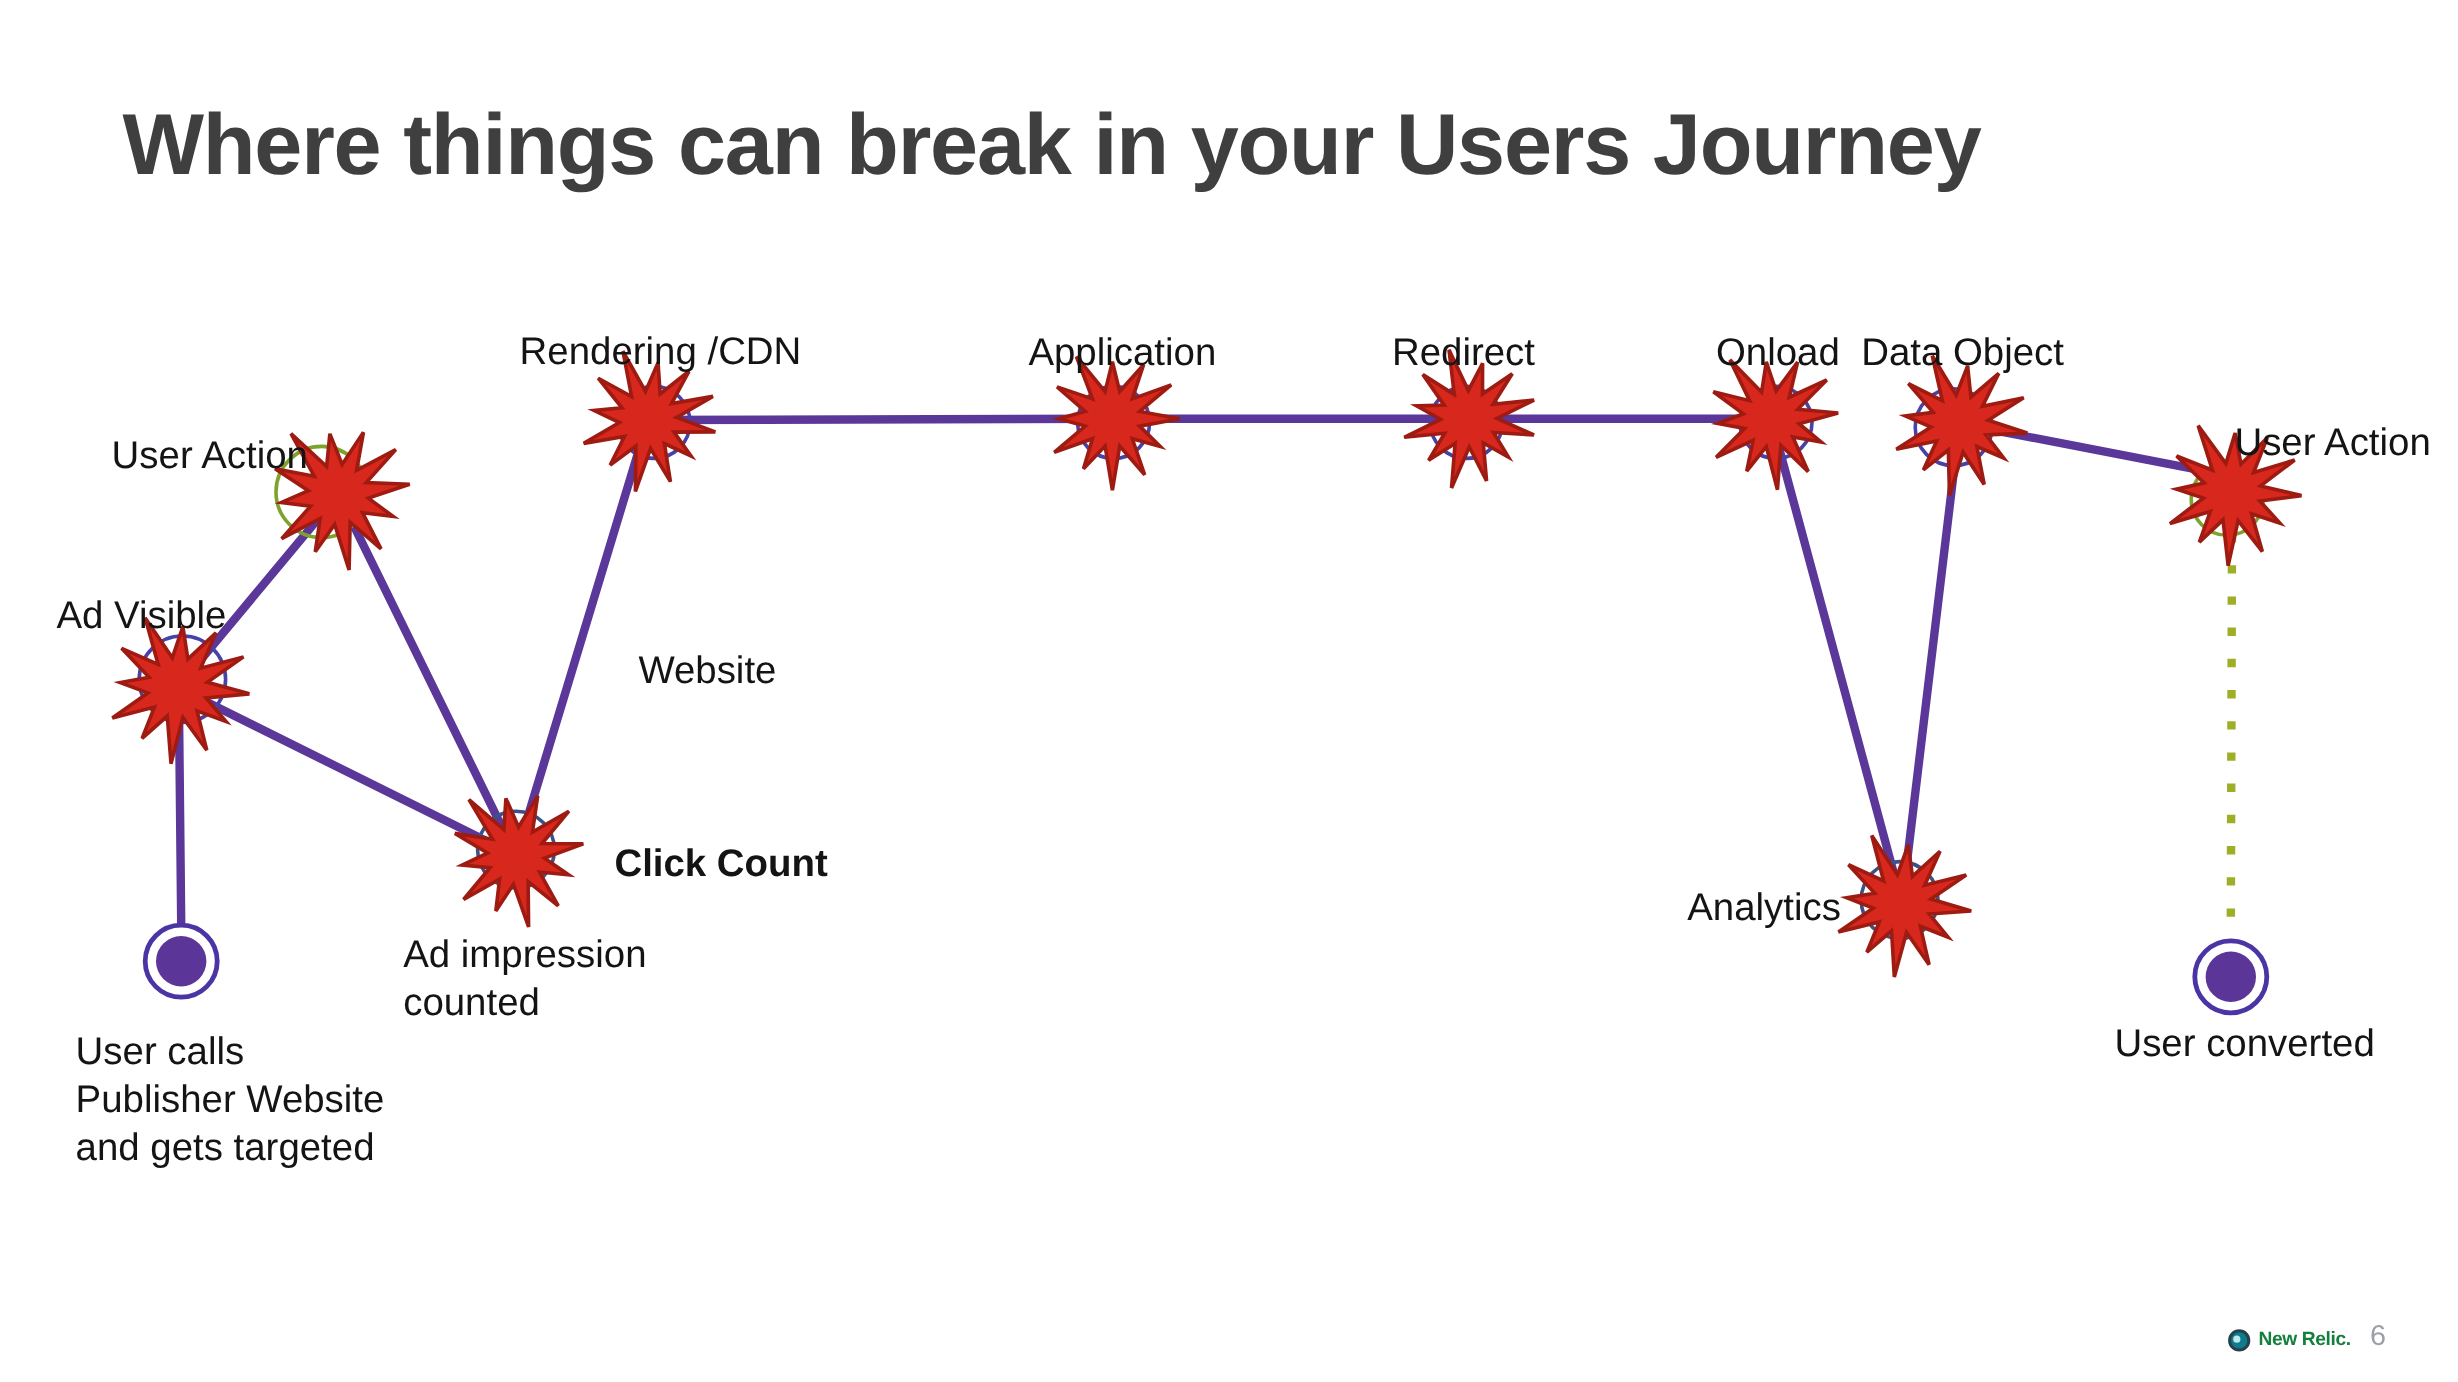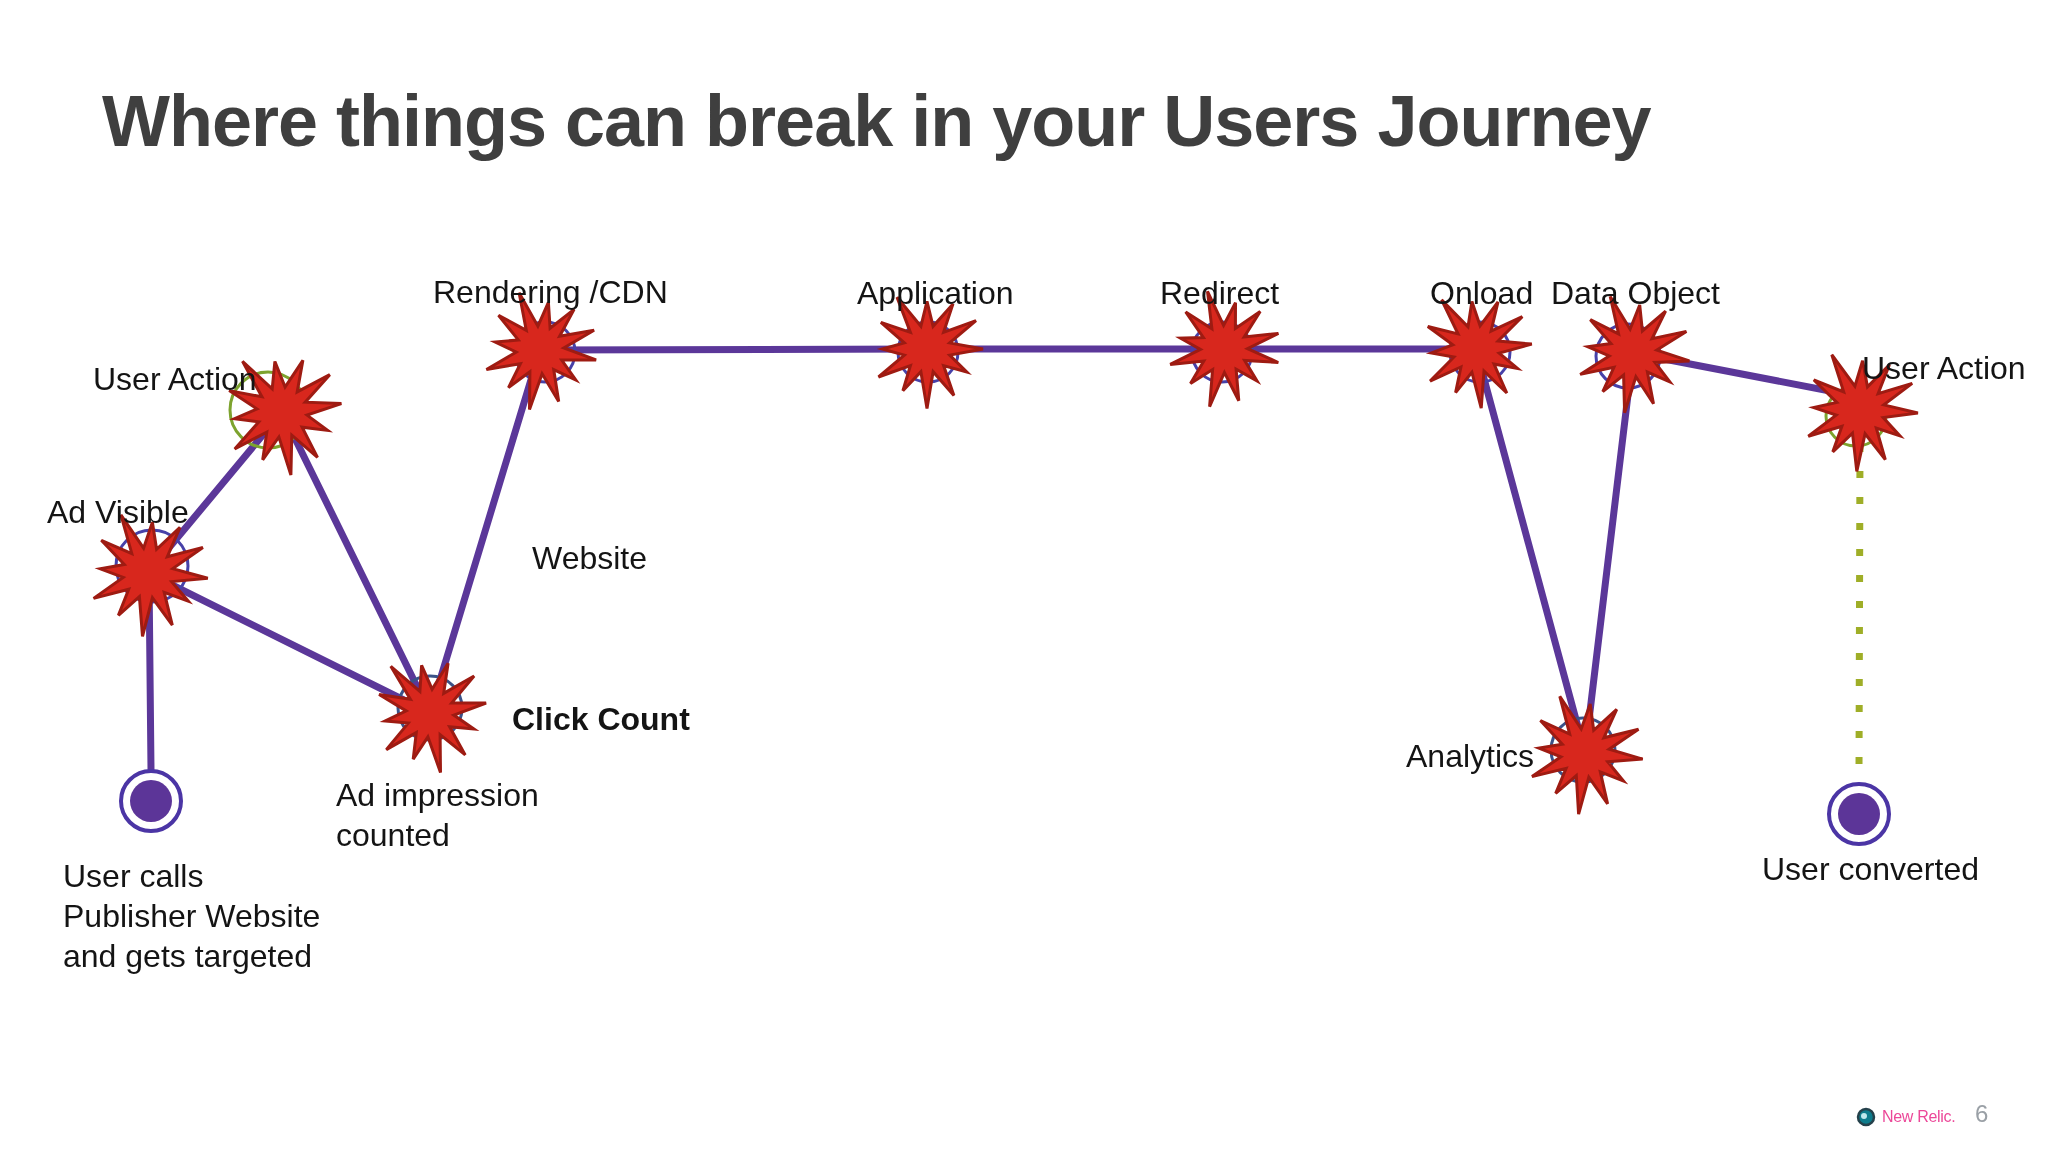--- a/index.html
+++ b/index.html
@@ -18,21 +18,21 @@
   }
   #diagram{position:absolute;inset:0;}
   #diagram-svg{position:absolute;left:0;top:0;}
   .lbl{
     position:absolute;
     font-size:32px;line-height:40px;color:#141414;
     white-space:pre-line;
   }
   .footer{position:absolute;left:0;top:0;width:100%;height:100%;pointer-events:none;}
   #brand-wrap{position:absolute;left:1856px;top:1107px;display:flex;align-items:center;gap:6px;}
-  #brand-text{font-size:16px;font-weight:400;color:#ec4899;letter-spacing:-0.3px;text-align:center;}
+  #brand-text{font-size:16px;font-weight:700;color:#15803d;letter-spacing:-0.3px;text-align:center;}
   #page-number{position:absolute;left:1975px;top:1100px;font-size:24px;color:#9aa0a6;}
 </style>
 </head>
 <body>
 
 <div class="slide">
 
   <div id="title">Where things can break in your Users Journey</div>
 
   <div id="diagram">

